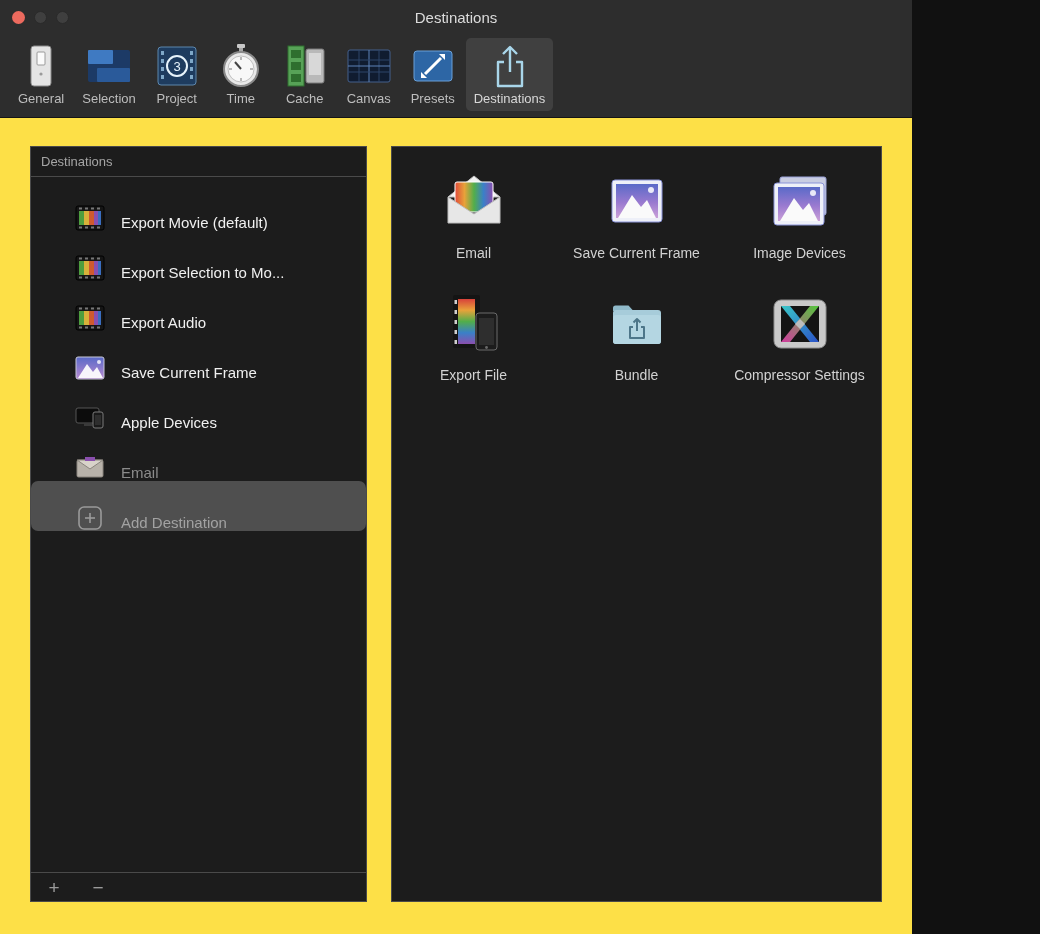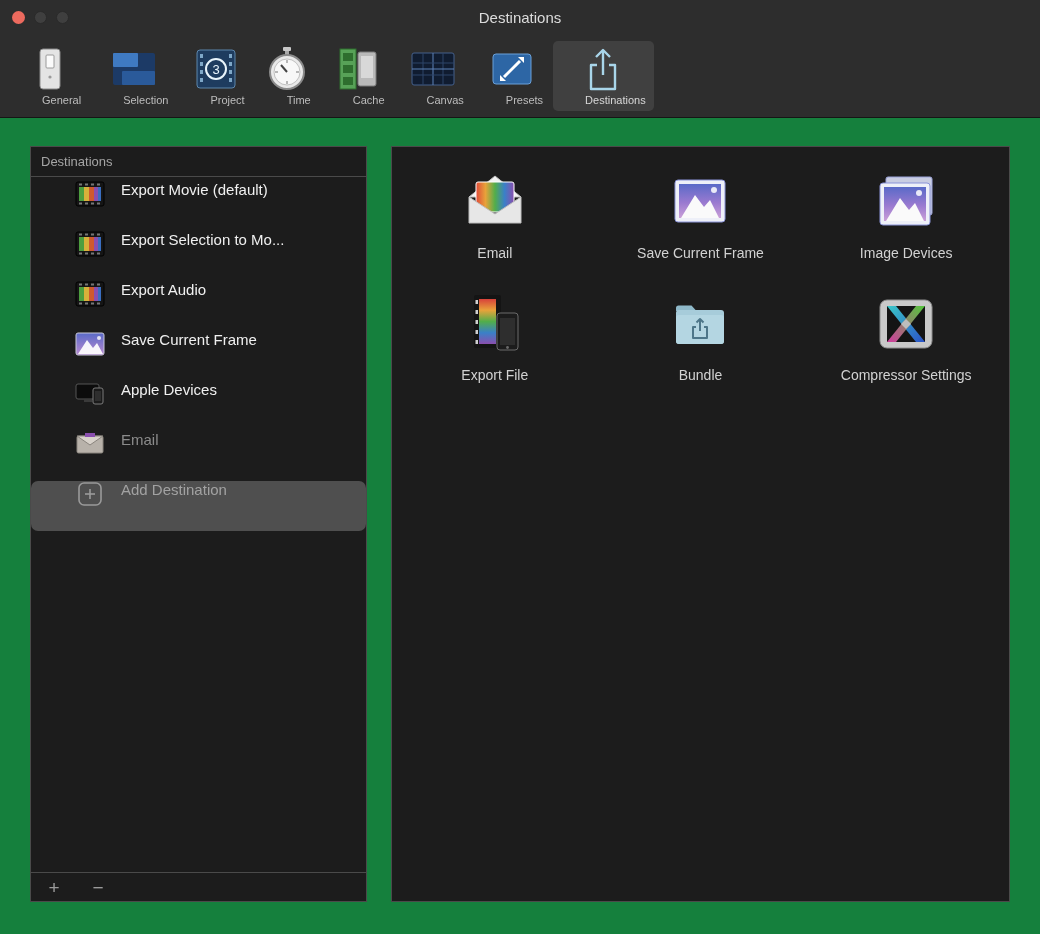--- a/index.html
+++ b/index.html
@@ -1,43 +1,43 @@
 <!DOCTYPE html>
 <html><head>
 <meta charset="utf-8">
 <style>
   * { margin:0; padding:0; box-sizing:border-box; }
   html,body { background:#111; }
   body { font-family:"Liberation Sans","DejaVu Sans",sans-serif; }
-  .window { width:1040px; height:934px; background:#15803d; overflow:hidden; position:relative; }
+  .window { width:912px; height:934px; background:#fde047; overflow:hidden; position:relative; }
 
   
   .titlebar { height:34px; background:#2d2d2d; display:flex; align-items:center; position:relative; }
   .traffic { position:absolute; left:12px; top:0; height:34px; display:flex; align-items:center; gap:9px; }
   .light { width:13px; height:13px; border-radius:50%; }
   .light.red { background:#ec6a5e; }
   .light.gray { background:#3f3f3f; border:1px solid #2a2a2a; }
   .win-title { flex:1; text-align:center; color:#dcdcdc; font-size:15px; }
 
   
   .toolbar { background:#2d2d2d; border-bottom:1px solid #151515; padding:0 10px 6px 10px; display:flex; align-items:flex-end; gap:2px; height:84px; }
   .tb-item { display:flex; flex-direction:column; align-items:center; gap:2px; padding:5px 8px 5px 8px; border-radius:5px; cursor:default; }
   .tb-item.selected { background:#404040; }
   .tb-icon { width:46px; height:46px; display:flex; align-items:center; justify-content:center; }
-  .tb-label { font-size:11px; color:#bdbdbd; white-space:nowrap;margin-left:24px; }
+  .tb-label { font-size:13px; color:#bdbdbd; white-space:nowrap; }
   .tb-item.selected .tb-label { color:#d8d8d8; }
 
   
   .main { display:flex; gap:24px; padding:28px 30px 32px 30px; height:816px; }
 
   
   .sidebar { width:337px; background:#1c1c1c; border:1px solid #4a4a4a; display:flex; flex-direction:column; }
   .sidebar-header { height:30px; line-height:29px; padding:0 10px; color:#a5a5a5; font-size:13px; border-bottom:1px solid #4a4a4a; }
   .sidebar-list { flex:1; padding-top:4px; border-bottom:1px solid #4a4a4a; overflow:hidden; }
-  .row { height:50px; display:flex; align-items:flex-start; gap:16px; padding-left:44px; font-size:15px; color:#f0f0f0; }
+  .row { height:50px; display:flex; align-items:flex-end; gap:16px; padding-left:44px; font-size:15px; color:#f0f0f0; }
   .row .row-icon { width:30px; height:26px; display:flex; align-items:center; justify-content:center; flex:0 0 30px; }
   .row.dimmed { color:#8b8b8b; }
   .row.selected { background:#4f4f4f; color:#a2a2a2;border-radius:7px; }
   .sidebar-footer { height:28px; display:flex; align-items:center; gap:22px; padding-left:12px; }
   .footer-btn { color:#9a9a9a; font-size:19px; line-height:1; width:22px; text-align:center; cursor:default; }
 
   
   .content { flex:1; background:#1c1c1c; border:1px solid #4a4a4a; padding:20px 0; }
   .grid { display:grid; grid-template-columns:repeat(3,1fr); row-gap:28px; }
   .cell { display:flex; flex-direction:column; align-items:center; gap:10px; cursor:default; }

